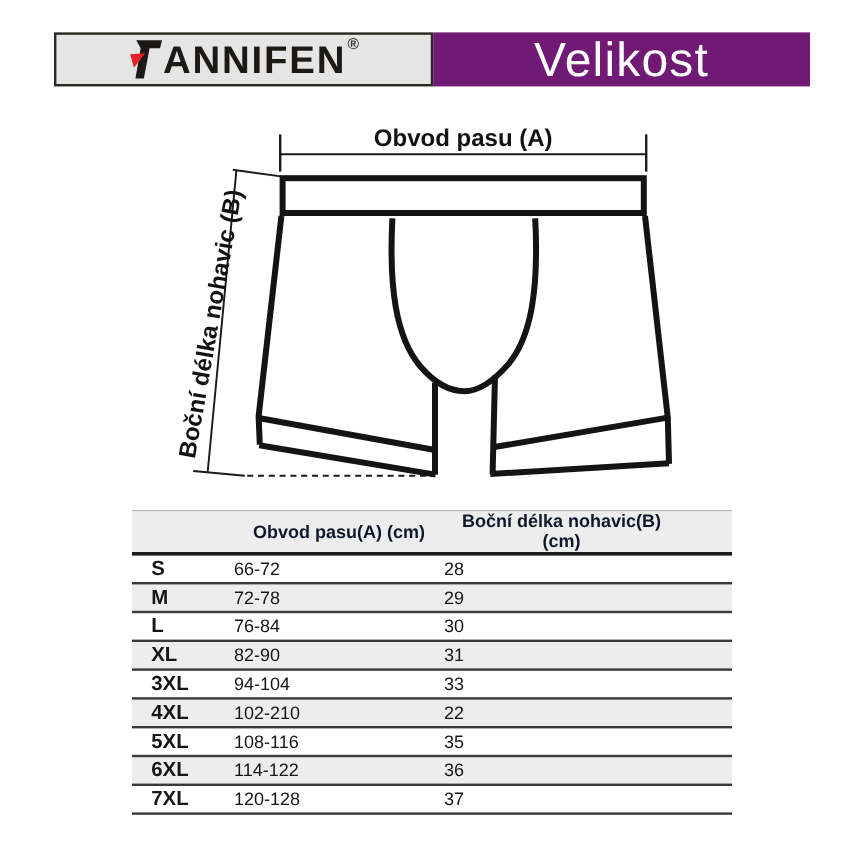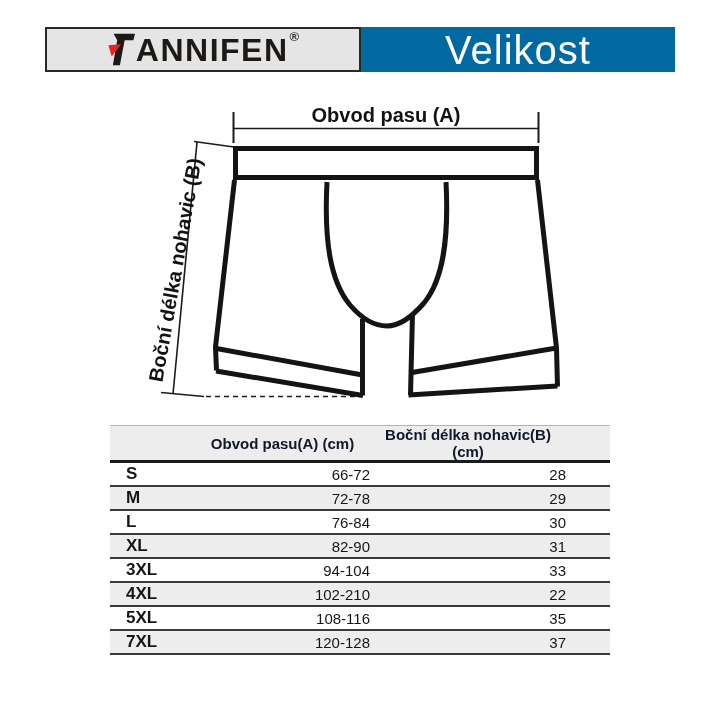--- a/index.html
+++ b/index.html
@@ -42,21 +42,21 @@
     font-size: 13px;
     font-weight: bold;
     color: #35312d;
     align-self: flex-start;
     margin-top: 1px;
     margin-left: 1px;
     line-height: 1;
   }
   .title-box {
     width: 314px; height: 45px;
-    background: #0369a1;
+    background: #701a75;
     display: flex;
     align-items: center;
     justify-content: center;
   }
   .title-box span {
     color: #ffffff;
     font-size: 40px;
     letter-spacing: 1px;
     line-height: 1;
   }
@@ -103,21 +103,21 @@
     padding: 0;
     color: #161616;
     background: transparent;
   }
   .size-table tbody th {
     text-align: left;
     padding-left: 16px;
     font-size: 17px;
     font-weight: bold;
   }
-  .size-table td { font-size: 15px; text-align: right; font-weight: normal; }
+  .size-table td { font-size: 15px; text-align: left; font-weight: normal; }
   .size-table .c3 { padding-right: 44px; }
   .size-table thead .c3 { padding-right: 44px; }
 </style>
 </head>
 <body>
 
 <div class="page">
 
   <header class="banner">
     <div class="brand-box">
@@ -215,20 +215,25 @@
         <th>4XL</th>
         <td>102-210</td>
         <td class="c3">22</td>
       </tr>
       <tr>
         <th>5XL</th>
         <td>108-116</td>
         <td class="c3">35</td>
       </tr>
       <tr>
+        <th>6XL</th>
+        <td>114-122</td>
+        <td class="c3">36</td>
+      </tr>
+      <tr>
         <th>7XL</th>
         <td>120-128</td>
         <td class="c3">37</td>
       </tr>
     </tbody>
   </table>
 
 </div>
 
 </body></html>

